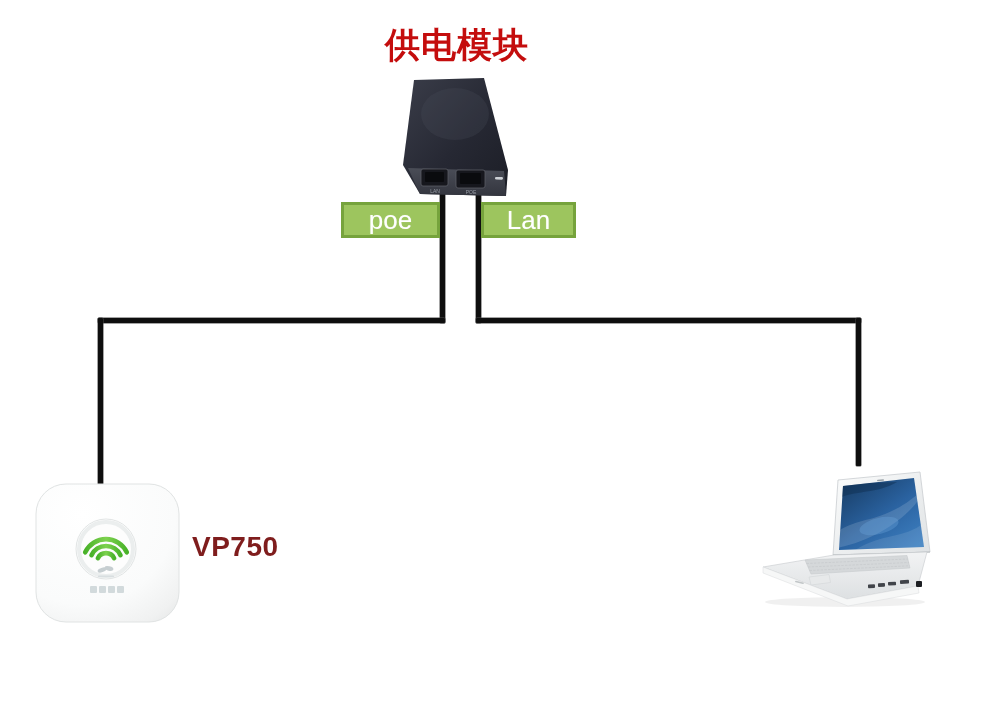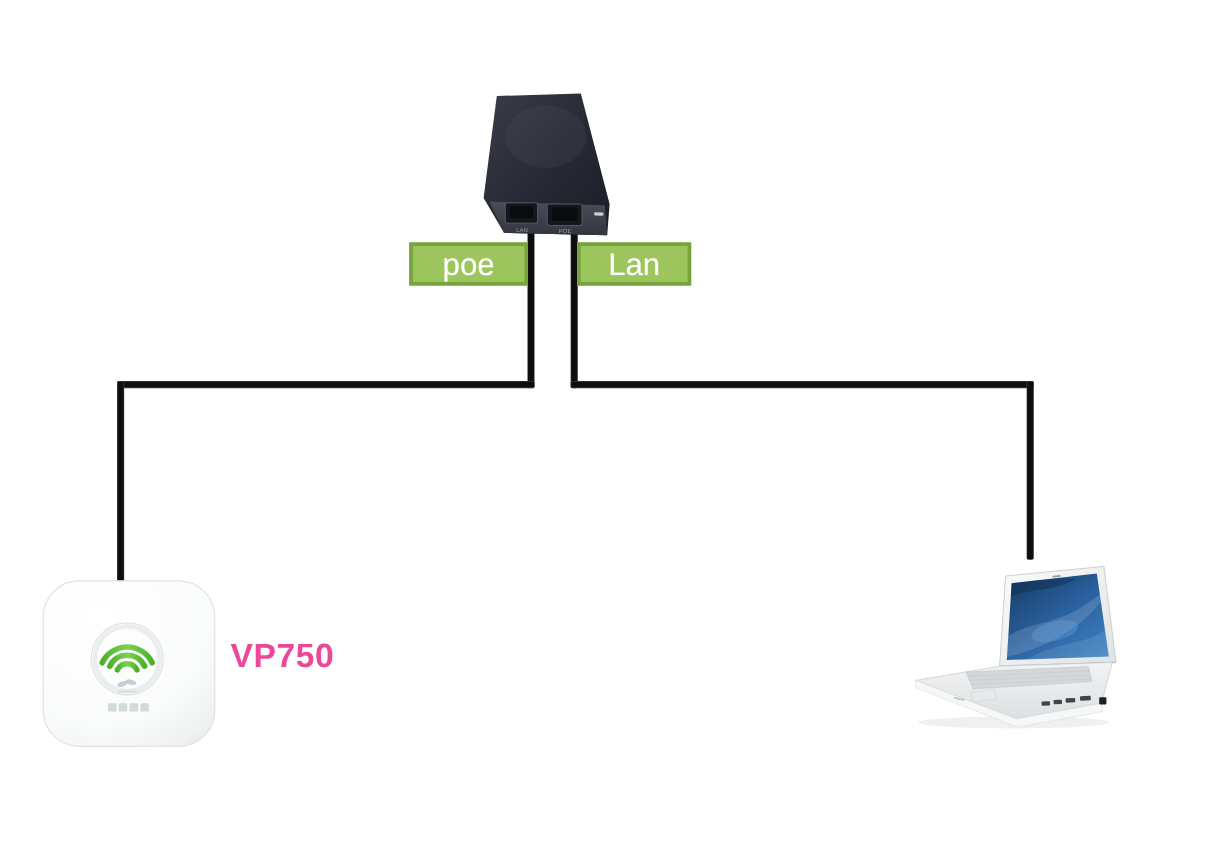--- a/index.html
+++ b/index.html
@@ -14,27 +14,28 @@
   .cable{background:#0e0e0e;border-radius:1px;box-shadow:0 0 0 0.5px #4a4a4a;}
   .cable.v{width:5px;}
   .cable.h{height:5px;}
 
   .tag{box-sizing:border-box;height:36px;background:#9dc55e;border:3px solid #76a33c;
        color:#ffffff;font-size:26px;line-height:30px;text-align:center;
        text-shadow:0 0 1px rgba(255,255,255,.4);}
   .tag-poe{left:341px;top:202px;width:99px;}
   .tag-lan{left:481px;top:202px;width:95px;}
 
-  .ap-label{left:192px;top:531px;font-size:28px;font-weight:bold;color:#ec4899;letter-spacing:0.5px;}
+  .ap-label{left:192px;top:531px;font-size:28px;font-weight:bold;color:#7f1d1d;letter-spacing:0.5px;}
 </style>
 </head>
 <body>
 
 <div class="stage">
 
+  <div class="abs title">供电模块</div>
 
   <div class="abs cable v" style="left:440px;top:190px;height:133px;"></div>
   <div class="abs cable v" style="left:476px;top:190px;height:133px;"></div>
   <div class="abs cable h" style="left:98px;top:318px;width:347px;"></div>
   <div class="abs cable v" style="left:98px;top:318px;height:167px;"></div>
   <div class="abs cable h" style="left:476px;top:318px;width:385px;"></div>
   <div class="abs cable v" style="left:856px;top:318px;height:148px;"></div>
 
   <svg class="abs" style="left:400px;top:74px;" width="112" height="124" viewBox="0 0 112 124">
     <defs>

